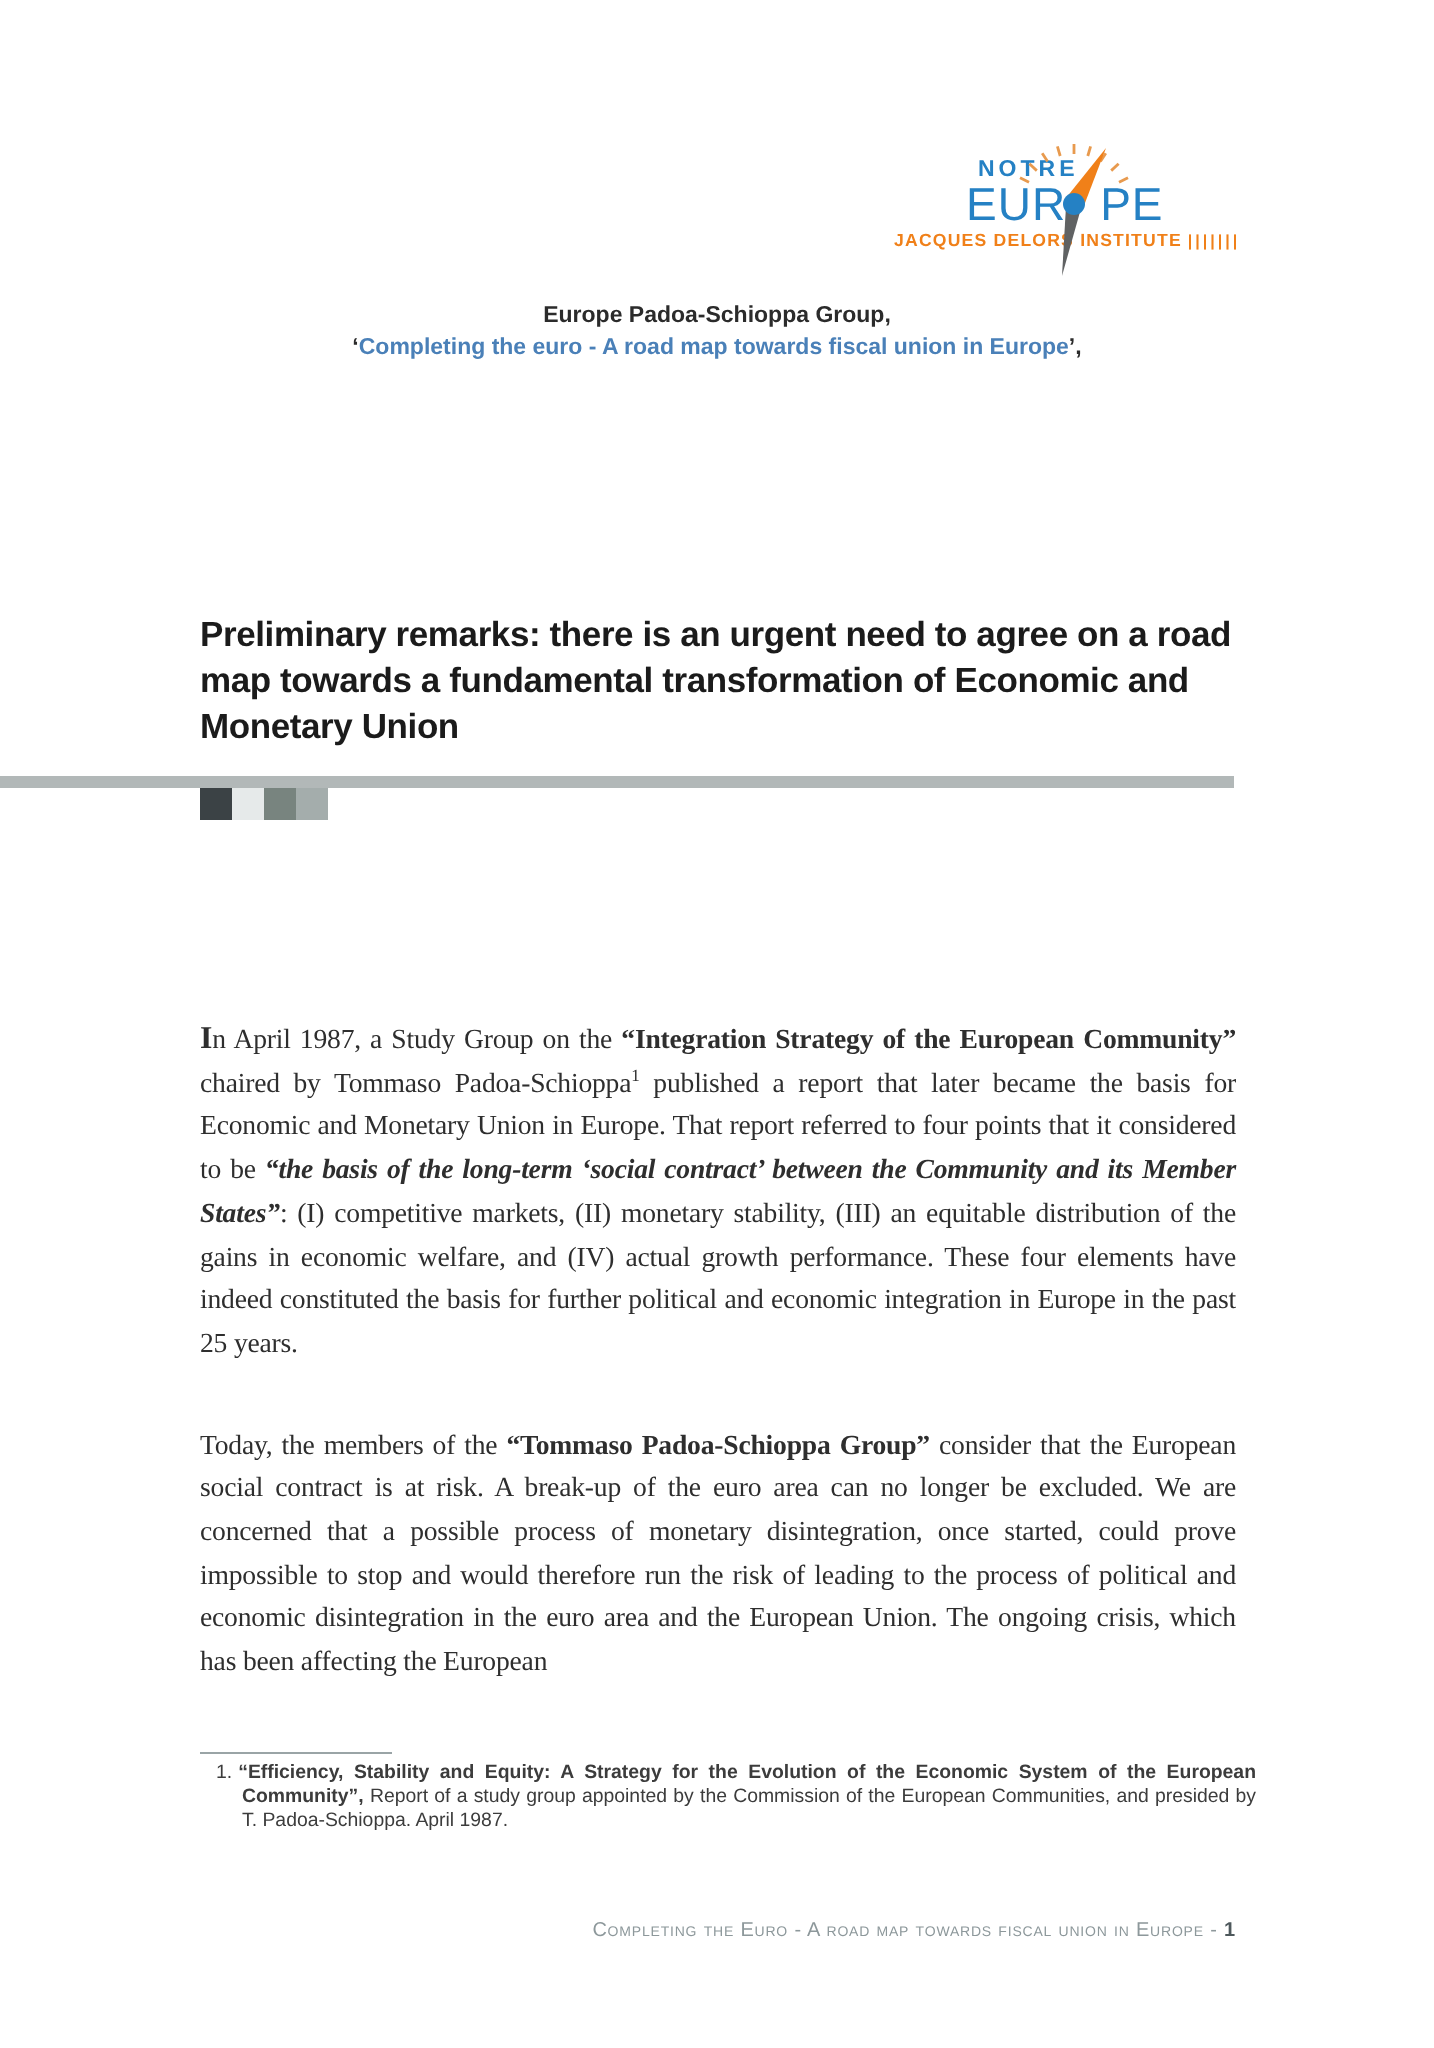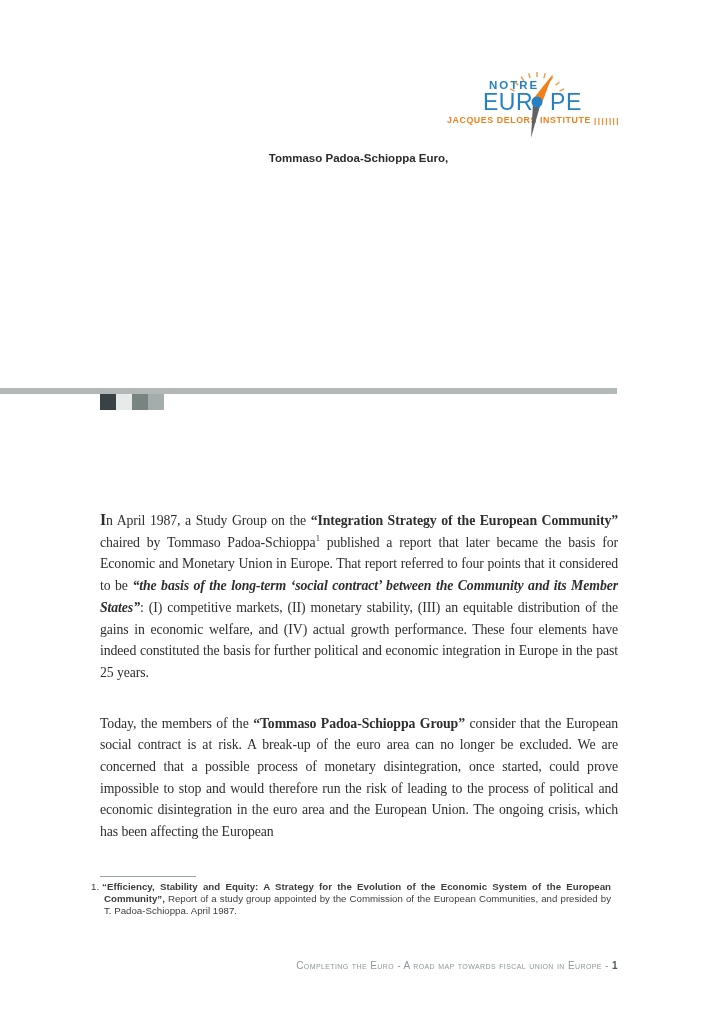--- a/index.html
+++ b/index.html
@@ -44,21 +44,21 @@
   .body-text{position:absolute;left:100px;top:509px;width:518px;font-family:Liberation Serif, serif;}
   .body-para{font-size:13.8px;line-height:21.7px;letter-spacing:-0.1px;color:var(--text-dark);text-align:justify;margin:0 0 29px 0;}
   .seg-n{}
   .seg-b{font-weight:bold;}
   .seg-bi{font-weight:bold;font-style:italic;}
   .seg-lead{font-weight:bold;font-size:1.15em;}
   .body-para sup{font-size:0.62em;vertical-align:super;line-height:0;}
 
   
   .footnote-rule{position:absolute;left:100px;top:876px;width:96px;border-top:1px solid #9aa4a6;}
-  .footnote{position:absolute;left:91px;top:881px;width:520px;font-size:9.7px;line-height:12px;color:#3c3c3c;text-align:justify;padding-left:13px;text-indent:-13px;}
+  .footnote{position:absolute;left:108px;top:881px;width:520px;font-size:9.7px;line-height:12px;color:#3c3c3c;text-align:justify;padding-left:13px;text-indent:-13px;}
   .fn-num{padding-right:3px;}
   .fn-bold{font-weight:bold;}
 
   
   .page-footer{position:absolute;left:100px;top:960px;width:518px;text-align:right;font-variant:small-caps;font-size:10px;letter-spacing:0.4px;color:var(--footer-gray);}
   .footer-page{font-weight:bold;color:#4e585c;}
 </style>
 </head>
 <body>
 
@@ -80,23 +80,25 @@
         <line x1="50.6" y1="25.3" x2="54.3" y2="21.9"></line>
         <line x1="54.5" y1="31.1" x2="59" y2="28.9"></line>
       </g>
       <polygon points="26,78 35.9,42.7 28.1,41.3" fill="#606263"></polygon>
       <polygon points="48,14 36.3,44.6 27.7,39.4" fill="#f08019"></polygon>
       <circle cx="32" cy="42" r="5.5" fill="#2581c4"></circle>
     </svg>
   </header>
 
   <section class="source-block">
-    <div class="src-bold">Tommaso Padoa-Schioppa Euro,</div>
+    <div class="src-bold">Europe Padoa-Schioppa Group,</div>
+    <div><span class="src-title-q">‘</span><span class="src-title-link">Completing the euro - A road map towards fiscal union in Europe</span><span class="src-title-q">’,</span></div>
   </section>
 
+  <h1 class="doc-title">Preliminary remarks: there is an urgent need to agree on a road map towards a fundamental transformation of Economic and Monetary Union</h1>
 
   <div class="deco-bar" style="background: rgb(178, 184, 184);"></div>
   <div class="deco-squares" id="deco-squares">
       <div class="deco-square" style="background: rgb(59, 66, 69);"></div>
       <div class="deco-square" style="background: rgb(230, 234, 234);"></div>
       <div class="deco-square" style="background: rgb(120, 132, 127);"></div>
       <div class="deco-square" style="background: rgb(164, 173, 172);"></div>
     </div>
 
   <main class="body-text" id="paragraphs">

